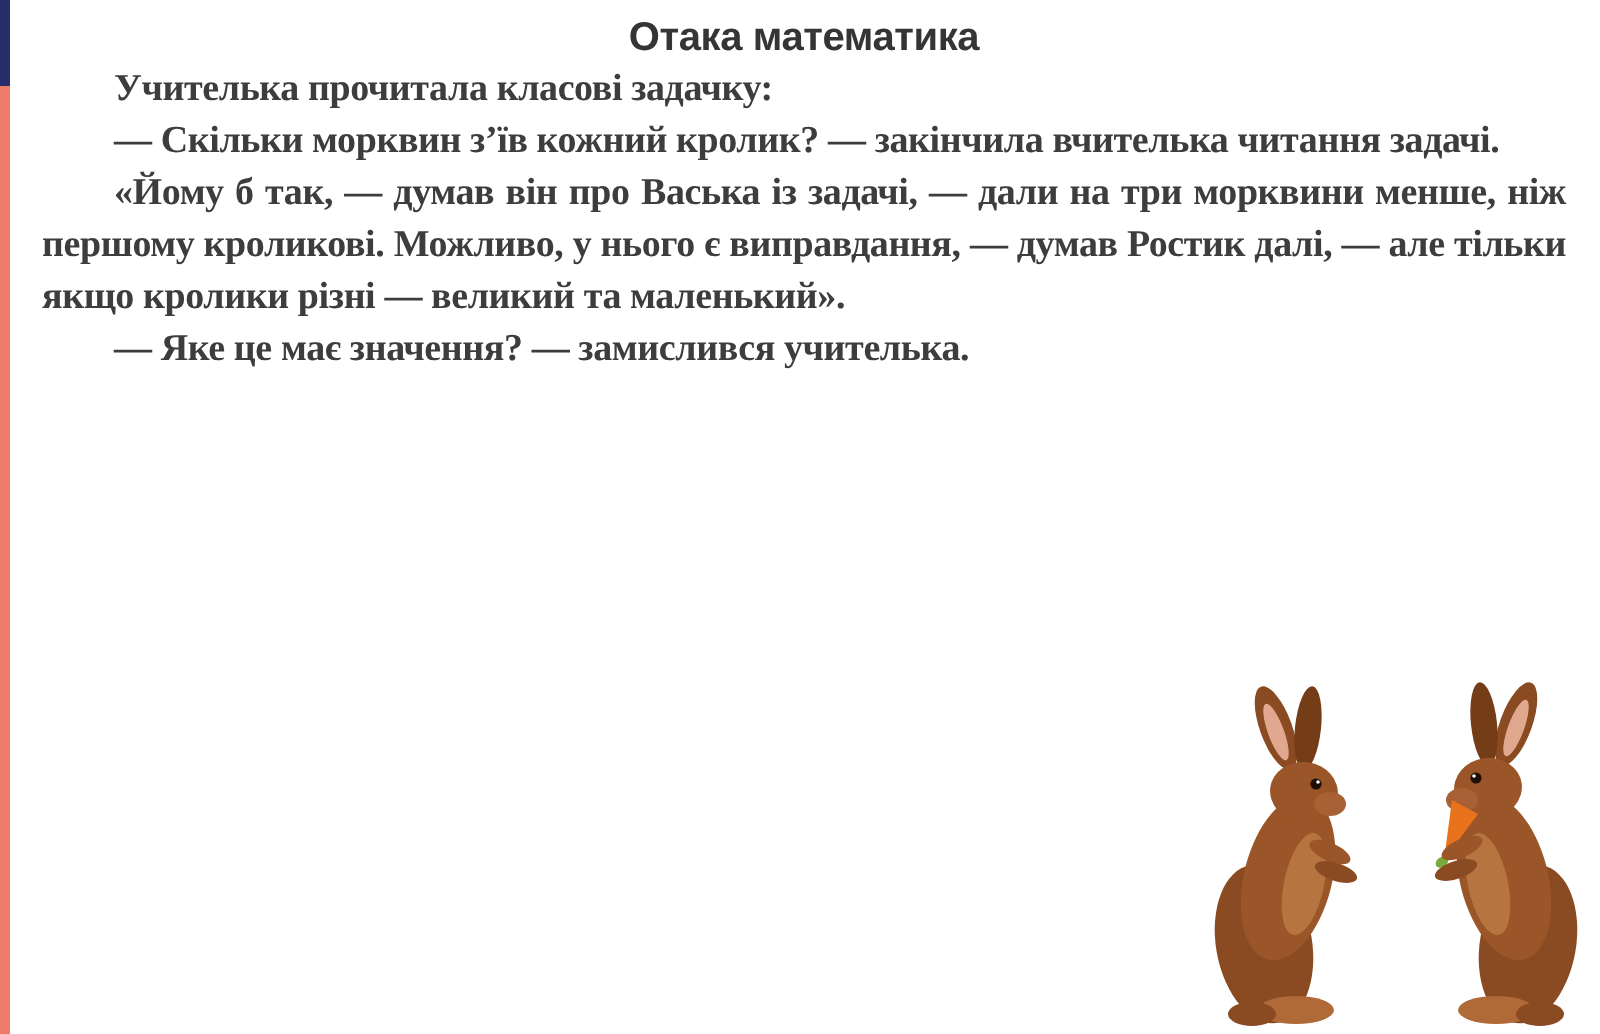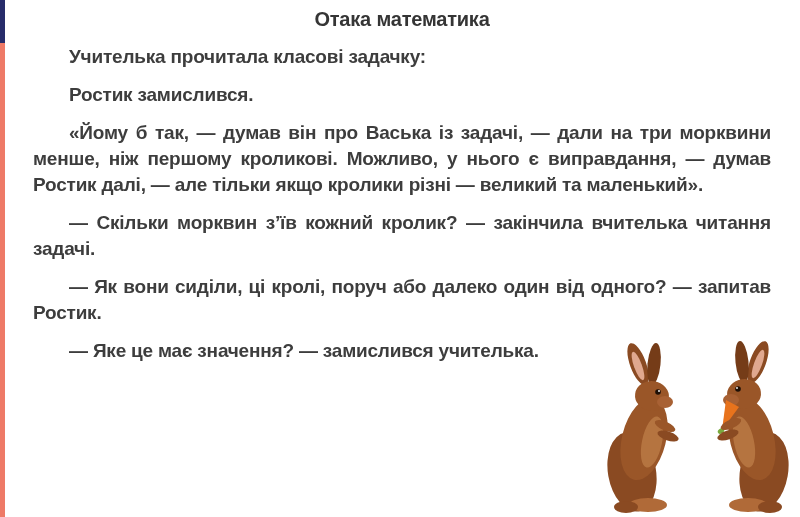--- a/index.html
+++ b/index.html
@@ -16,21 +16,21 @@
   .content{
     position:absolute;left:21px;top:6px;width:762px;
     color:#3d3d3d;
     font-size:19px;line-height:26px;font-weight:bold;
     letter-spacing:-0.2px;
   }
   .story-title{
     font-size:20px;line-height:26px;margin:0;
     text-align:center;font-weight:bold;color:#353535;
   }
-  .content p{margin:12px;text-align:justify;text-indent:36px;}
+  .content p{margin:0;text-align:justify;text-indent:36px;font-family:Liberation Serif, serif;}
   .bottom-block{width:600px;}
   .byline{
     font-style:italic;text-align:right;
     padding-right:34px;text-indent:0 !important;
   }
   .rabbits{
     position:absolute;right:6px;bottom:3px;
     width:192px;height:180px;
   }
 </style>
@@ -38,24 +38,22 @@
 <body>
 
 <div class="page" style="background: rgb(255, 255, 255);">
 
   <div class="edge-bar top" style="background: rgb(39, 44, 106);"></div>
   <div class="edge-bar side" style="background: rgb(238, 122, 103);"></div>
 
   <div class="content" style="color: rgb(61, 61, 61);">
     <h1 class="story-title">Отака математика</h1>
     <p>Учителька прочитала класові задачку:</p>
-    <p>Ростик замислився.</p>
+    <p>— Скільки морквин з’їв кожний кролик? — закінчила вчителька читання задачі.</p>
     <p>«Йому б так, — думав він про Васька із задачі, — дали на три морквини менше, ніж першому кроликові. Можливо, у нього є виправдання, — думав Ростик далі, — але тільки якщо кролики різні — великий та маленький».</p>
-    <p>— Скільки морквин з’їв кожний кролик? — закінчила вчителька читання задачі.</p>
-    <p>— Як вони сиділи, ці кролі, поруч або далеко один від одного? — запитав Ростик.</p>
     <div class="bottom-block">
       <p>— Яке це має значення? — замислився учителька.</p>
     </div>
   </div>
 
   <svg class="rabbits" viewBox="0 0 192 180" aria-hidden="true">
 
     <g>
       <ellipse cx="36" cy="30" rx="8" ry="22" transform="rotate(-20 36 30)" fill="#8a4a22"></ellipse>
       <ellipse cx="36" cy="32" rx="4" ry="15" transform="rotate(-20 36 32)" fill="#e0a88f"></ellipse>

